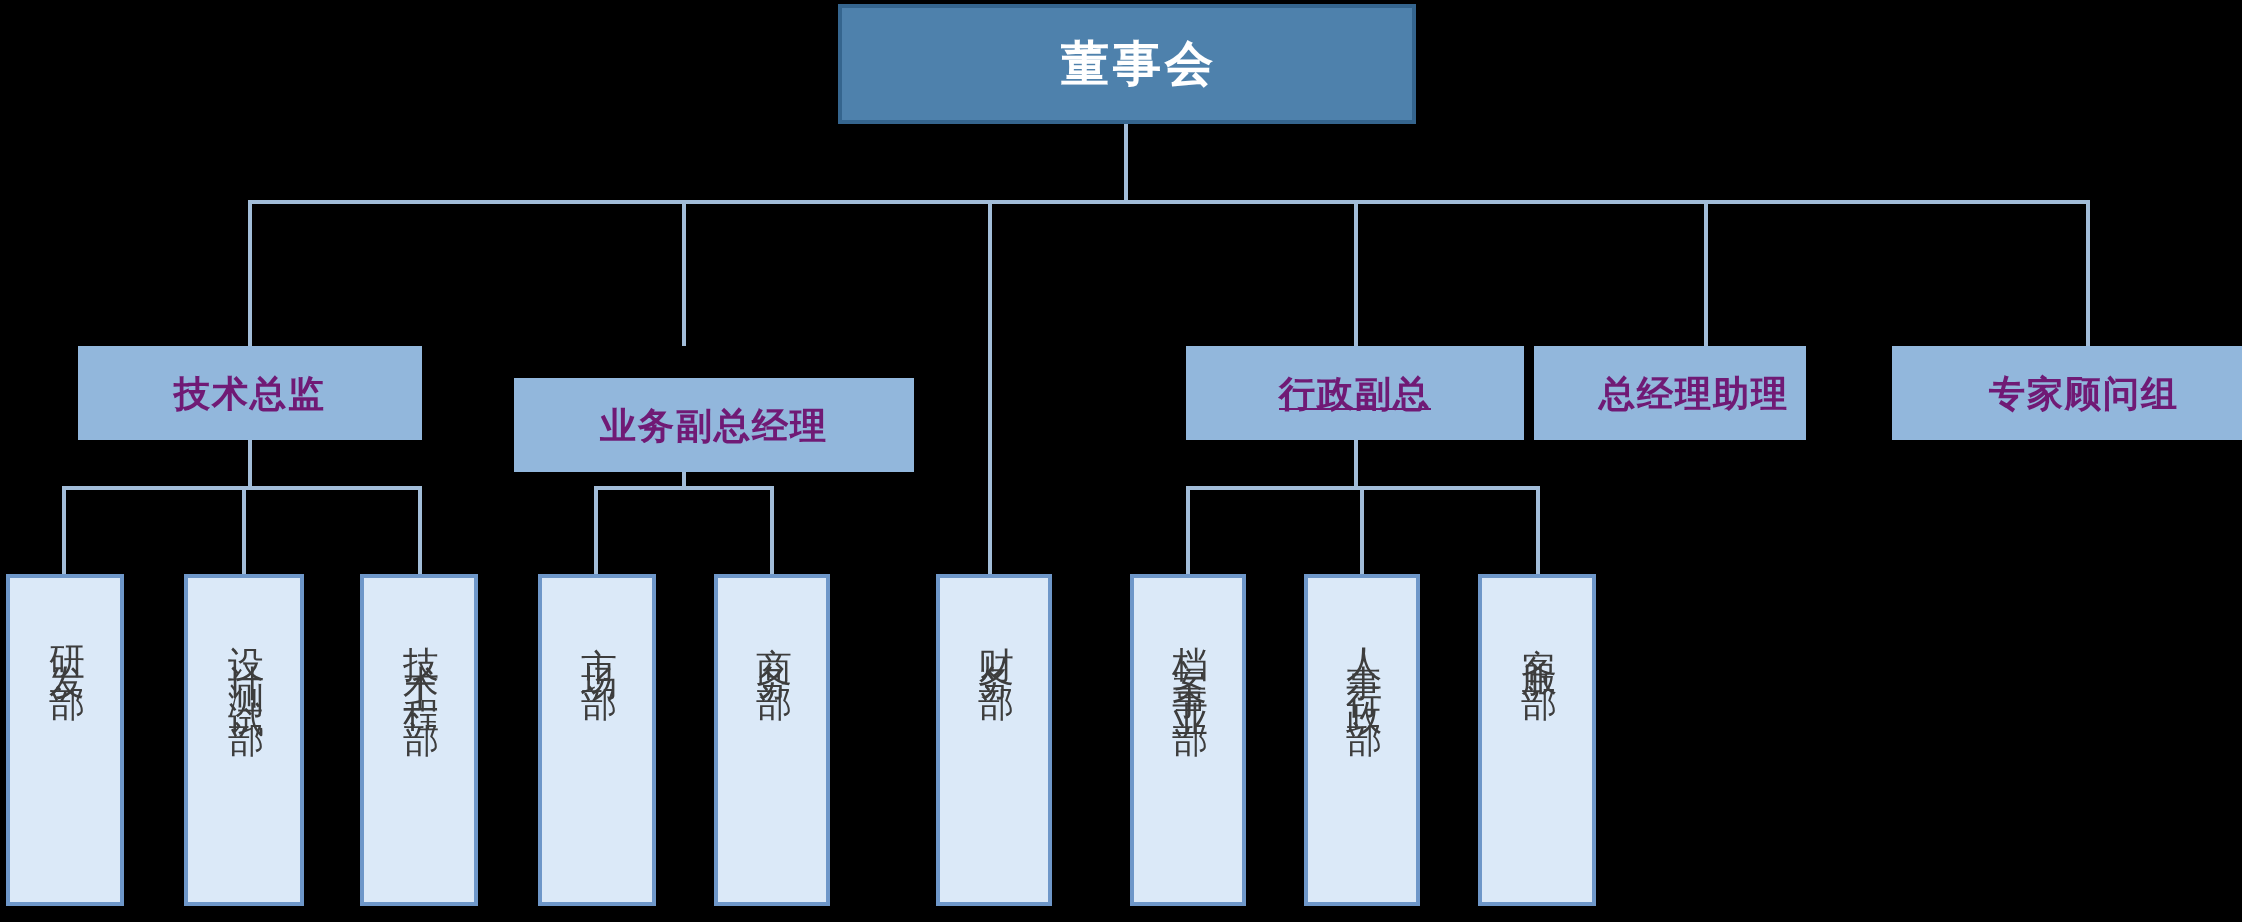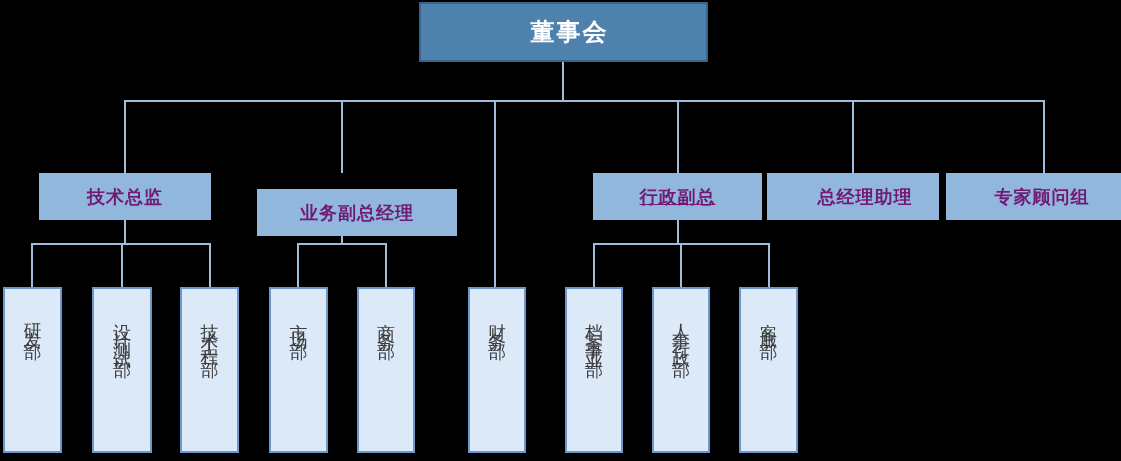--- a/index.html
+++ b/index.html
@@ -77,21 +77,21 @@
 
   <div class="mgr" style="left:39px;width:172px;">
     <span>技术总监</span>
   </div>
   <div class="mgr" style="left:257px;width:200px;margin-top:16px;">
     <span>业务副总经理</span>
   </div>
   <div class="mgr" style="left:593px;width:169px;text-decoration:underline;">
     <span>行政副总</span>
   </div>
-  <div class="mgr" style="left:767px;width:172px;padding-left:24px;">
+  <div class="mgr" style="left:767px;width:136px;padding-left:24px;">
     <span>总经理助理</span>
   </div>
   <div class="mgr" style="left:946px;width:192px;">
     <span>专家顾问组</span>
   </div>
 
   <div class="dept" style="left:3px;width:59px;">
     <span>研发部</span>
   </div>
   <div class="dept" style="left:92px;width:60px;">

